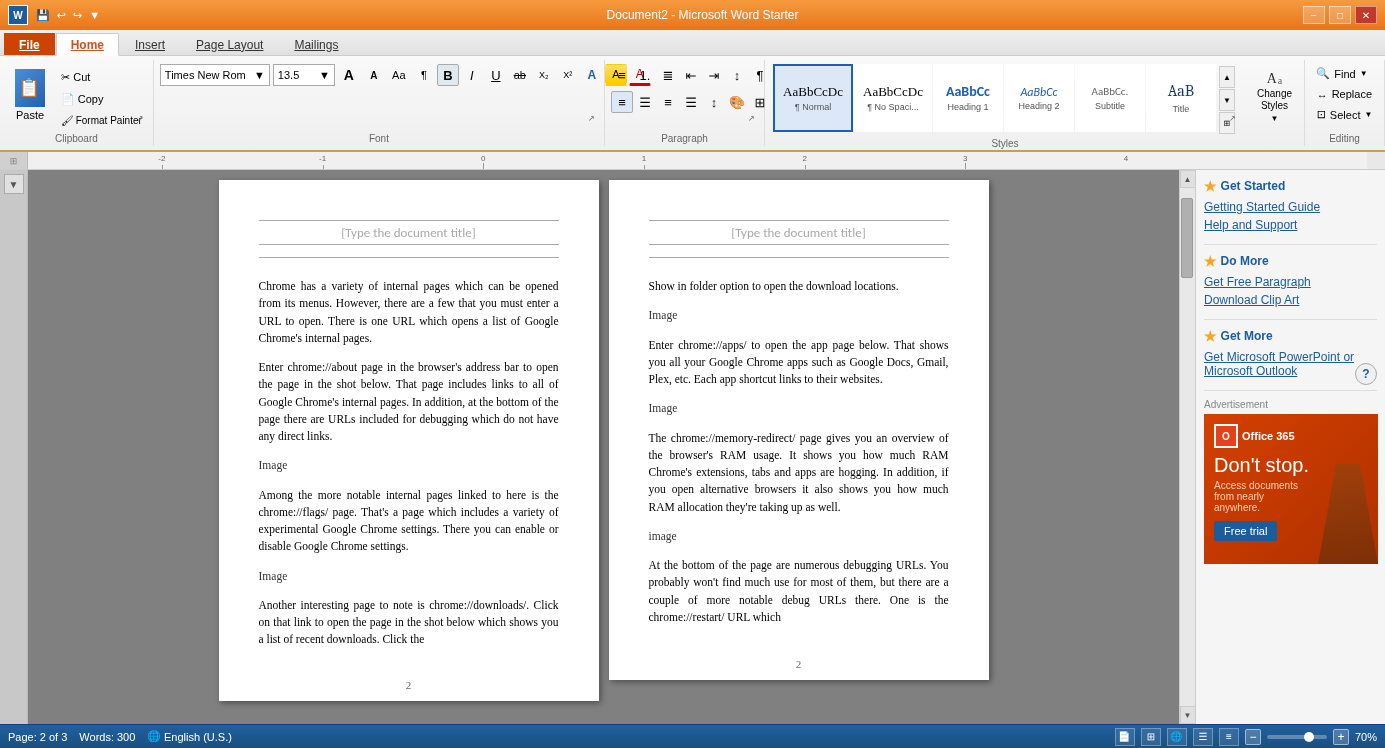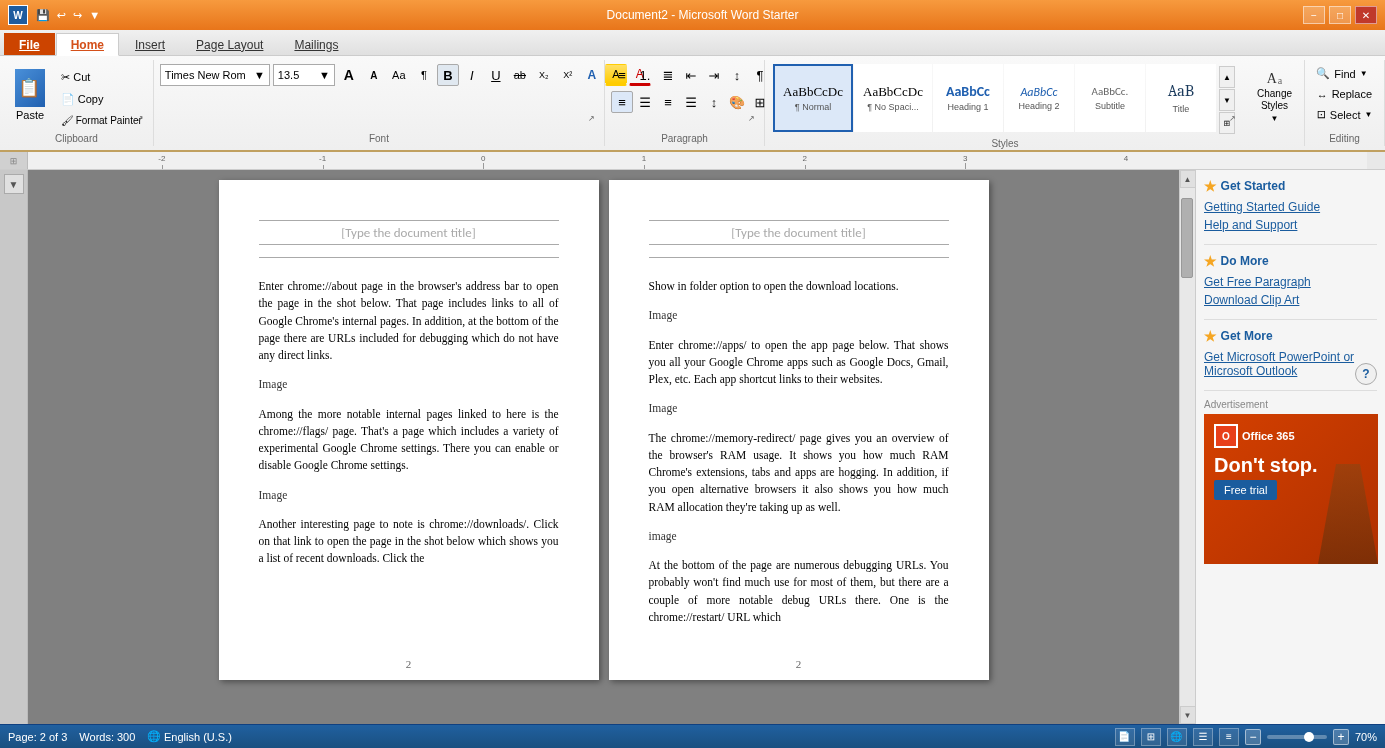--- a/index.html
+++ b/index.html
@@ -329,21 +329,21 @@
       height: 150px;
       background: linear-gradient(135deg, #d44000, #b03000);
       color: white;
       padding: 10px;
       position: relative;
       overflow: hidden;
     }
     .ad-office365 { display: flex; align-items: center; gap: 4px; margin-bottom: 6px; }
     .ad-logo { width: 24px; height: 24px; background: #e8401a; border: 2px solid white; display: flex; align-items: center; justify-content: center; font-size: 10px; font-weight: bold; color: white; }
     .ad-office-text { font-size: 11px; font-weight: bold; color: white; }
-    .ad-headline { font-size: 20px; font-weight: bold; color: white; margin-bottom: 4px; line-height: 1.1; }
+    .ad-headline { font-size: 20px; font-weight: normal; color: white; margin-bottom: 4px; line-height: 1.1; }
     .ad-subtext { font-size: 10px; color: #ffd0b0; margin-bottom: 8px; }
     .ad-cta { background: #1a5c9e; color: white; padding: 4px 10px; font-size: 11px; cursor: pointer; display: inline-block; border-radius: 2px; }
     .ad-person { position: absolute; right: 0; bottom: 0; width: 60px; height: 100px; background: linear-gradient(to bottom, #8b4513, #5c2d0a); clip-path: polygon(30% 0%, 70% 0%, 100% 100%, 0% 100%); opacity: 0.6; }
 
     
     .right-scrollbar {
       width: 16px;
       min-width: 16px;
       background: #f0f0f0;
       border-left: 1px solid #ccc;
@@ -611,20 +611,21 @@
   <div class="pages-area">
     <div class="pages-row">
 
       <div class="page">
         <div class="page-title-area">
           <div class="page-title-line"></div>
           <span>[Type the document title]</span>
           <div class="page-title-line" style="margin-top:4px;"></div>
         </div>
         <div class="page-content">
+          <p>Chrome has a variety of internal pages which can be opened from its menus. However, there are a few that you must enter a URL to open. There is one URL which opens a list of Google Chrome's internal pages.</p>
           <p>Enter chrome://about page in the browser's address bar to open the page in the shot below. That page includes links to all of Google Chrome's internal pages. In addition, at the bottom of the page there are URLs included for debugging which do not have any direct links.</p>
           <p class="img-placeholder">Image</p>
           <p>Among the more notable internal pages linked to here is the chrome://flags/ page. That's a page which includes a variety of experimental Google Chrome settings. There you can enable or disable Google Chrome settings.</p>
           <p class="img-placeholder">Image</p>
           <p>Another interesting page to note is chrome://downloads/. Click on that link to open the page in the shot below which shows you a list of recent downloads. Click the</p>
         </div>
         <div class="page-number">2</div>
       </div>
 
       <div class="page">
@@ -691,20 +692,23 @@
     <div class="panel-divider"></div>
 
     <div class="ad-section">
       <div class="ad-label">Advertisement</div>
       <div class="ad-banner">
         <div class="ad-office365">
           <div class="ad-logo">O</div>
           <span class="ad-office-text">Office 365</span>
         </div>
         <div class="ad-headline">Don't stop.</div>
+        <div class="ad-subtext" style="white-space:pre-line;">Access documents
+from nearly
+anywhere.</div>
         <div class="ad-cta">Free trial</div>
         <div class="ad-person"></div>
       </div>
     </div>
 
   </div>
 
 </div>
 
 <div class="status-bar">

